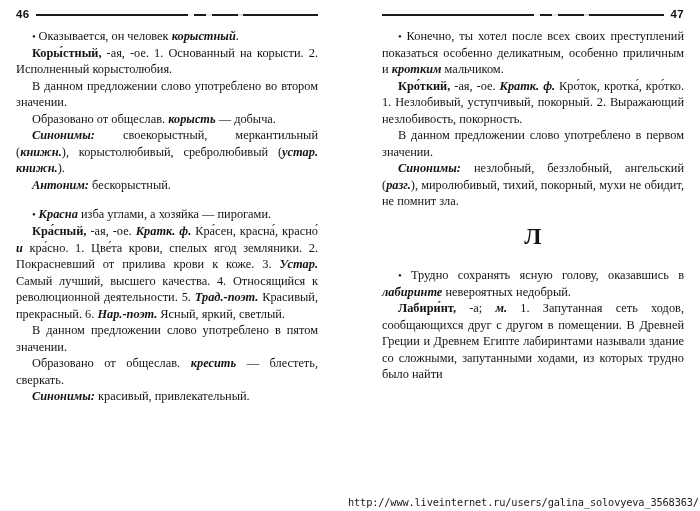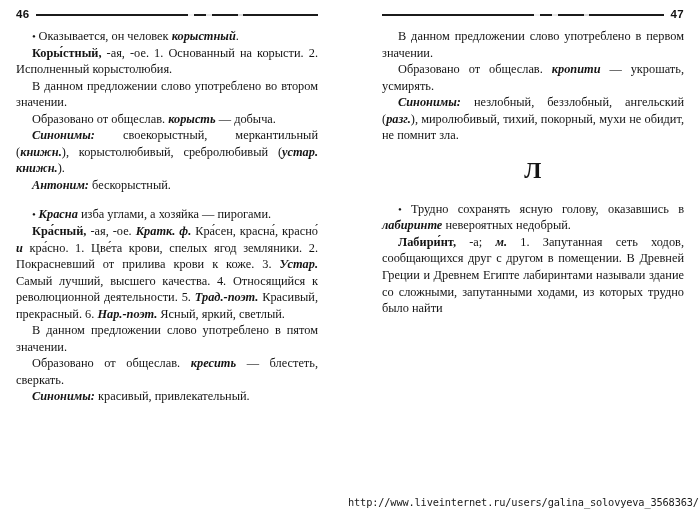--- a/index.html
+++ b/index.html
@@ -132,22 +132,23 @@
   </div>
 
   <div class="page page-right">
 
     <div class="runhead right">
       <span class="rule"></span>
       <span class="folio">47</span>
     </div>
 
     <div class="col">
+      <p class="bul"><span class="bullet">• </span><span>Конечно, ты хотел после всех своих преступлений показаться особенно деликатным, особенно приличным и </span><span class="ital">кротким</span><span> мальчиком.</span></p>
+      <p class="ind"><span class="bold">Кро́ткий,</span><span> -ая, -ое. </span><span class="ital">Кратк. ф.</span><span> Кро́ток, кротка́, кро́тко. 1. Незлобивый, уступчивый, покорный. 2. Выражающий незлобивость, покорность.</span></p>
       <p class="ind"><span>В данном предложении слово употреблено в первом значении.</span></p>
-      <p class="ind"><span>Образовано от общеслав. </span><span class="ital">кропити</span><span> — укрошать, усмирять.</span></p>
       <p class="ind"><span class="ital">Синонимы:</span><span> незлобный, беззлобный, ангельский (</span><span class="ital">разг.</span><span>), миролюбивый, тихий, покорный, мухи не обидит, не помнит зла.</span></p>
 
       <div class="letter-head">Л</div>
 
       <p class="bul"><span class="bullet">• </span><span>Трудно сохранять ясную голову, оказавшись в </span><span class="ital">лабиринте</span><span> невероятных недобрый.</span></p>
       <p class="ind"><span class="bold">Лабири́нт,</span><span> -а; </span><span class="ital">м.</span><span> 1. Запутанная сеть ходов, сообщающихся друг с другом в помещении. В Древней Греции и Древнем Египте лабиринтами называли здание со сложными, запутанными ходами, из которых трудно было найти</span></p>
     </div>
   </div>
 
 </div>

